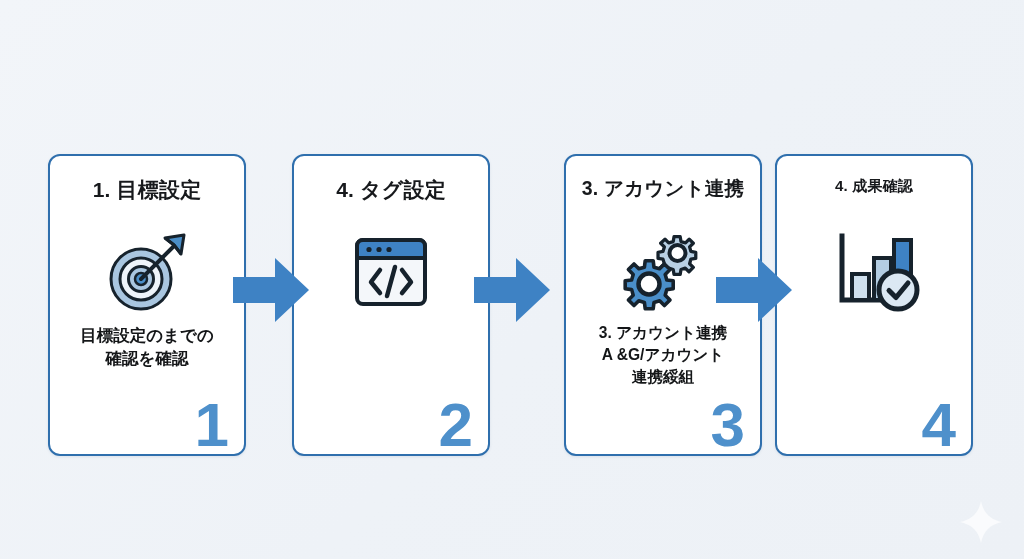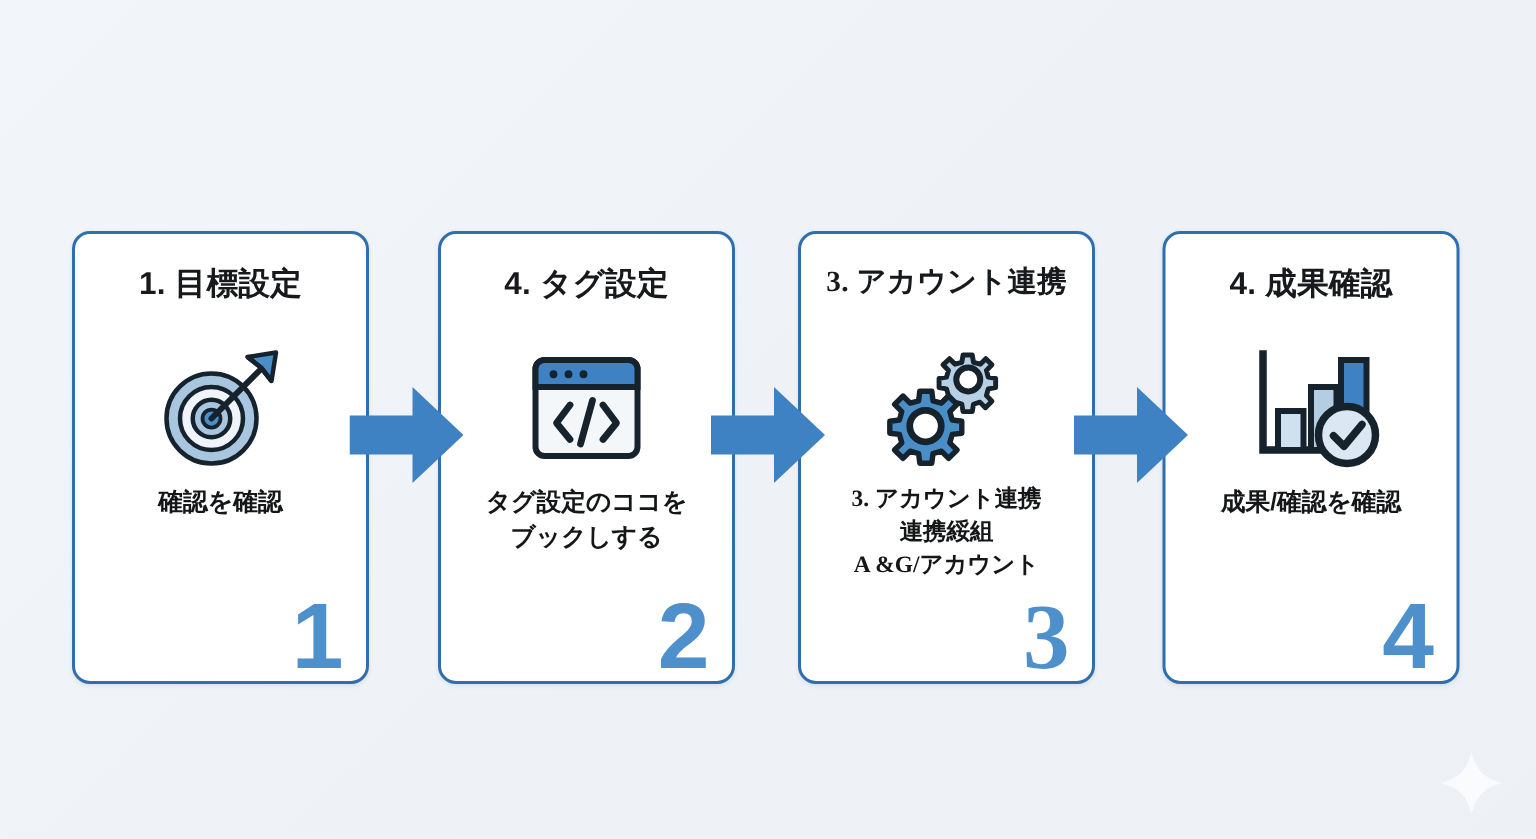--- a/index.html
+++ b/index.html
@@ -47,37 +47,37 @@
     width: 198px;
     height: 302px;
     background: #ffffff;
     border: 2px solid #2f6fad;
     border-radius: 12px;
     box-sizing: border-box;
     box-shadow: 0 1px 3px rgba(40,80,130,.10);
   }
   .card.c1 { left: 48px; }
   .card.c2 { left: 292px; }
-  .card.c3 { left: 532px; font-family: Liberation Serif, serif; }
+  .card.c3 { left: 564px; }
   .card.c4 { left: 775px; }
 
   .card-title {
     position: absolute;
     left: 0;
     right: 0;
     top: 22px;
     text-align: center;
     font-size: 21px;
     font-weight: bold;
     color: #17191c;
     letter-spacing: .2px;
     line-height: 1.1;
   }
   .card.c3 .card-title { font-size: 19.5px; }
-  .card.c4 .card-title { font-size: 21px; }
+  .card.c4 .card-title { font-size: 15px; }
 
   .card-icon {
     position: absolute;
     left: 0;
     right: 0;
     top: 68px;
     height: 96px;
     display: flex;
     align-items: center;
     justify-content: center;
@@ -135,20 +135,21 @@
           <circle cx="40" cy="52" r="21" fill="#eef4fa" stroke="#16222c" stroke-width="3"></circle>
           <circle cx="40" cy="52" r="12.5" fill="#a9c6e0" stroke="#16222c" stroke-width="3"></circle>
           <circle cx="40" cy="52" r="6" fill="#4a8ec8" stroke="#16222c" stroke-width="2.5"></circle>
           <path d="M40 52 L73 19" stroke="#16222c" stroke-width="4" stroke-linecap="round"></path>
           <path d="M64 11 L83 8 L80 27 L73 18 Z" fill="#4a8ec8" stroke="#16222c" stroke-width="3" stroke-linejoin="round"></path>
           <path d="M64 11 L73 18 L80 27" fill="none" stroke="#16222c" stroke-width="3" stroke-linejoin="round"></path>
         </svg>
       </div>
 
       <div class="card-body">
+        <div>目標設定のまでの</div>
         <div>確認を確認</div>
       </div>
 
       <div class="card-num">1</div>
     </div>
 
     <div class="card c2">
       <div class="card-title">4. タグ設定</div>
 
       <div class="card-icon">
@@ -157,24 +158,20 @@
           <path d="M8 14 a6 6 0 0 1 6 -6 h56 a6 6 0 0 1 6 6 v12 h-68 z" fill="#3e82c4" stroke="#16222c" stroke-width="4"></path>
           <circle cx="20" cy="17.5" r="2.6" fill="#16222c"></circle>
           <circle cx="30" cy="17.5" r="2.6" fill="#16222c"></circle>
           <circle cx="40" cy="17.5" r="2.6" fill="#16222c"></circle>
           <path d="M31 38 L22 50 L31 61" fill="none" stroke="#16222c" stroke-width="4.5" stroke-linecap="round" stroke-linejoin="round"></path>
           <path d="M53 38 L62 50 L53 61" fill="none" stroke="#16222c" stroke-width="4.5" stroke-linecap="round" stroke-linejoin="round"></path>
           <path d="M46 35 L38 64" fill="none" stroke="#16222c" stroke-width="4.5" stroke-linecap="round"></path>
         </svg>
       </div>
 
-      <div class="card-body">
-        <div>タグ設定のココを</div>
-        <div>ブックしする</div>
-      </div>
 
       <div class="card-num">2</div>
     </div>
 
     <div class="card c3">
       <div class="card-title">3. アカウント連携</div>
 
       <div class="card-icon">
         <svg width="100" height="92" viewBox="0 0 100 92" aria-hidden="true">
           <g transform="translate(64,28)">
@@ -183,43 +180,42 @@
           </g>
           <g transform="translate(35,58)">
             <path d="M0,-26 L7,-24 L13,-30 L20,-23 L14,-17 L16,-10 L24,-9 L24,1 L16,2 L14,9 L20,15 L13,22 L7,16 L0,18 L-1,26 L-11,26 L-12,18 L-19,16 L-25,22 L-32,15 L-26,9 L-28,2 L-36,1 L-36,-9 L-28,-10 L-26,-17 L-32,-23 L-25,-30 L-19,-24 L-12,-26 L-11,-34 L-1,-34 Z" transform="translate(6,4) scale(0.80)" fill="#4a8ec8" stroke="#16222c" stroke-width="4.5" stroke-linejoin="round"></path>
             <circle cx="1" cy="0" r="10.5" fill="#ffffff" stroke="#16222c" stroke-width="4.5"></circle>
           </g>
         </svg>
       </div>
 
       <div class="card-body">
         <div>3. アカウント連携</div>
+        <div>A &amp;G/アカウント</div>
         <div>連携綏組</div>
-        <div>A &amp;G/アカウント</div>
       </div>
 
       <div class="card-num">3</div>
     </div>
 
     <div class="card c4">
       <div class="card-title">4. 成果確認</div>
 
       <div class="card-icon">
         <svg width="96" height="88" viewBox="0 0 96 88" aria-hidden="true">
           <path d="M16 8 L16 72 L80 72" fill="none" stroke="#16222c" stroke-width="5" stroke-linecap="square"></path>
           <rect x="26" y="46" width="17" height="26" fill="#cfe0ee" stroke="#16222c" stroke-width="4"></rect>
           <rect x="48" y="30" width="17" height="42" fill="#b3cde3" stroke="#16222c" stroke-width="4"></rect>
           <rect x="68" y="12" width="17" height="60" fill="#3e82c4" stroke="#16222c" stroke-width="4"></rect>
           <circle cx="72" cy="62" r="19" fill="#dbe8f3" stroke="#16222c" stroke-width="5"></circle>
           <path d="M63 62.5 L70 69.5 L82 55" fill="none" stroke="#16222c" stroke-width="5" stroke-linecap="round" stroke-linejoin="round"></path>
         </svg>
       </div>
 
       <div class="card-body">
-        <div>成果/確認を確認</div>
       </div>
 
       <div class="card-num">4</div>
     </div>
 
   </div>
 
   <div class="arrow a1">
     <svg width="76" height="70" viewBox="0 0 76 70" aria-hidden="true">
       <path d="M0 22 L42 22 L42 3 L76 35 L42 67 L42 48 L0 48 Z" fill="#3e82c4"></path>

